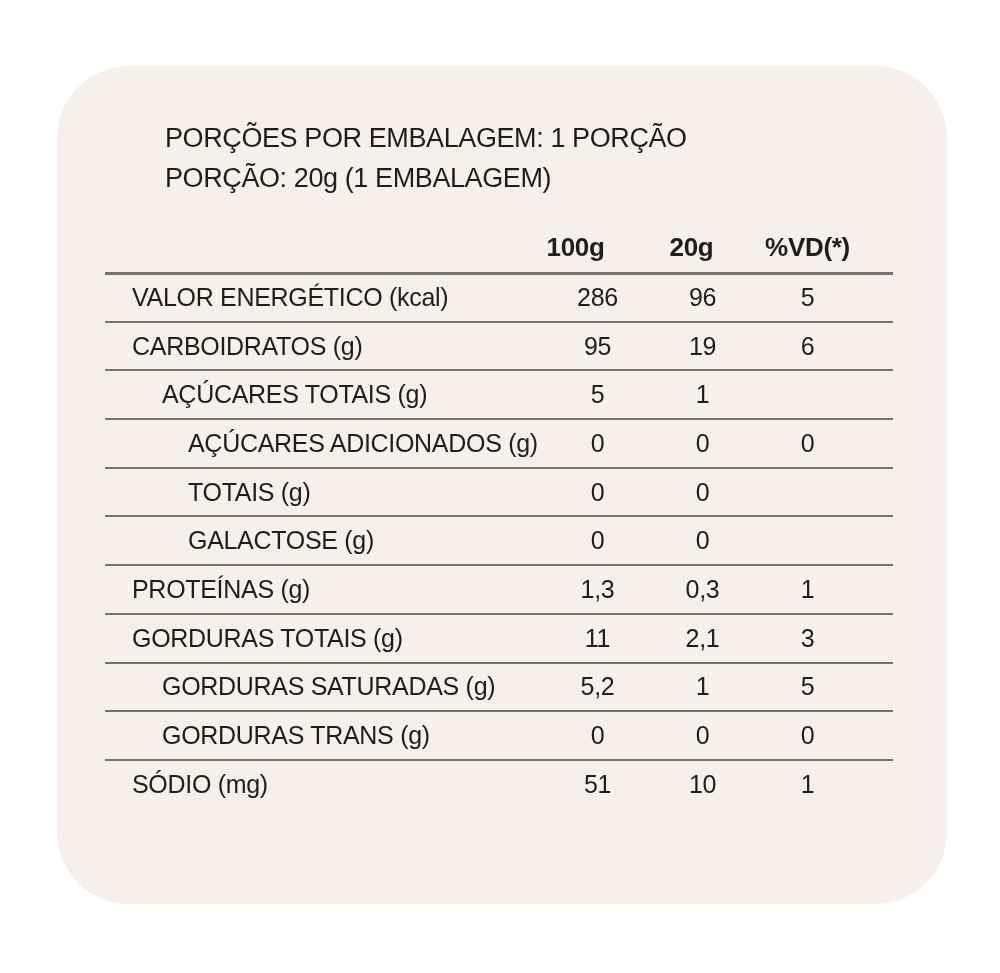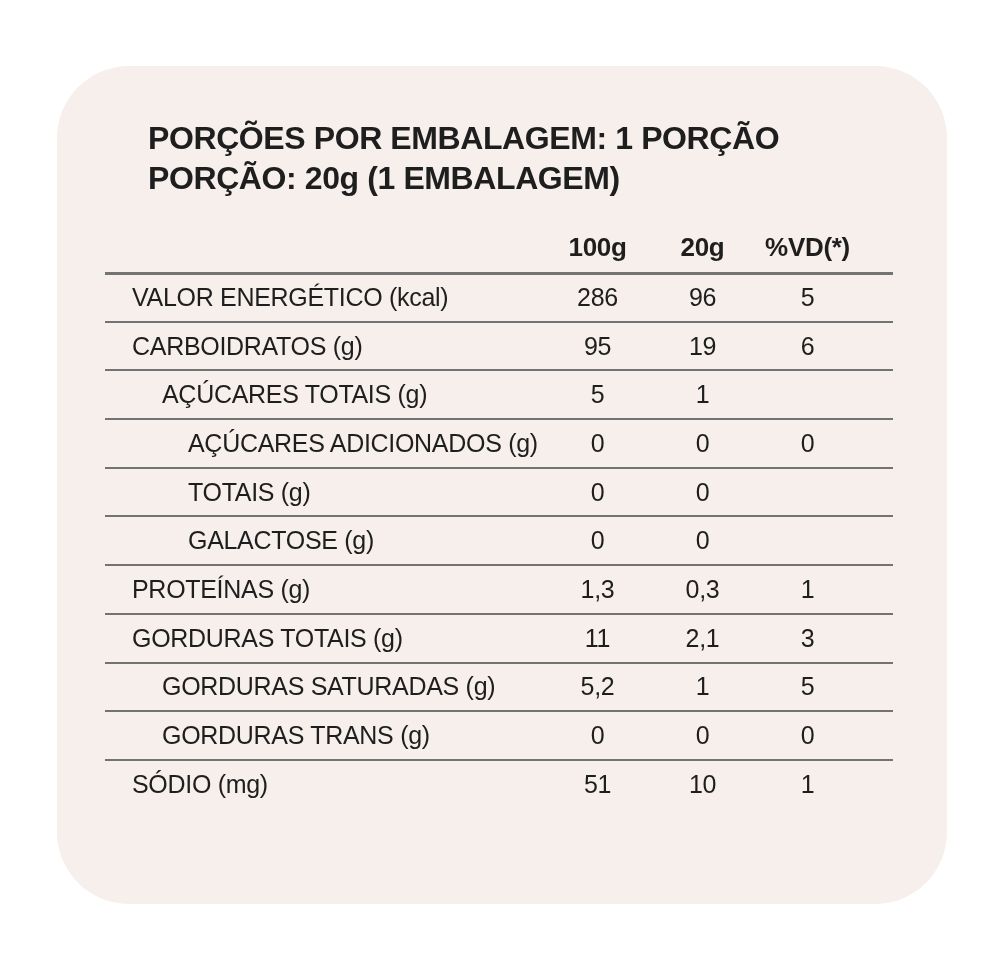--- a/index.html
+++ b/index.html
@@ -3,28 +3,28 @@
 <meta charset="utf-8">
 <style>
   * { margin:0; padding:0; box-sizing:border-box; }
   html,body { width:1000px; height:973px; background:#ffffff;
               font-family:"Liberation Sans", sans-serif; color:#1e1e1e; }
   .stage { position:relative; width:1000px; height:973px; overflow:hidden; }
 
   .card { position:absolute; left:57px; top:66px; width:890px; height:838px;
           background:#f6efeb; border-radius:72px; }
 
-  .intro { position:absolute; left:91px; top:52px;
-           font-size:32px; font-weight:700; line-height:40px;
+  .intro { position:absolute; left:108px; top:52px;
+           font-size:27px; font-weight:400; line-height:40px;
            letter-spacing:-0.4px; white-space:nowrap; }
 
   .ntable { position:absolute; left:48px; top:156px; width:788px; }
 
   .trow { display:flex; align-items:center; height:48.7px; padding-right:33px; }
-  .thead { height:50px; font-weight:700; font-size:26px; }
+  .thead { height:50px; font-weight:700; font-size:26px;gap:11px; }
   .drow  { border-top:2px solid #737373; font-size:25px; }
   .drow.first { border-top-width:3px; }
 
   .cell-label { flex:1; padding-left:27px; white-space:nowrap;
                 letter-spacing:-0.3px; }
   .i1 .cell-label { padding-left:57px; }
   .i2 .cell-label { padding-left:83px; }
 
   .cell-num { width:105px; text-align:center; white-space:nowrap;
               letter-spacing:-0.3px; }

